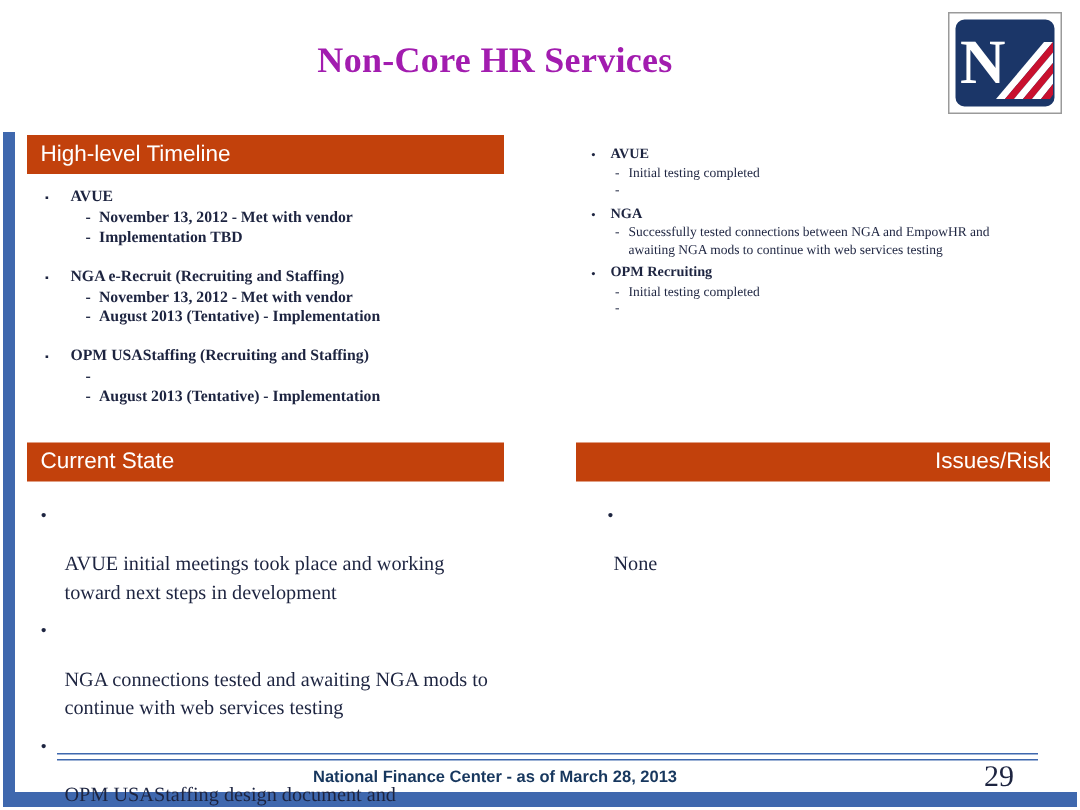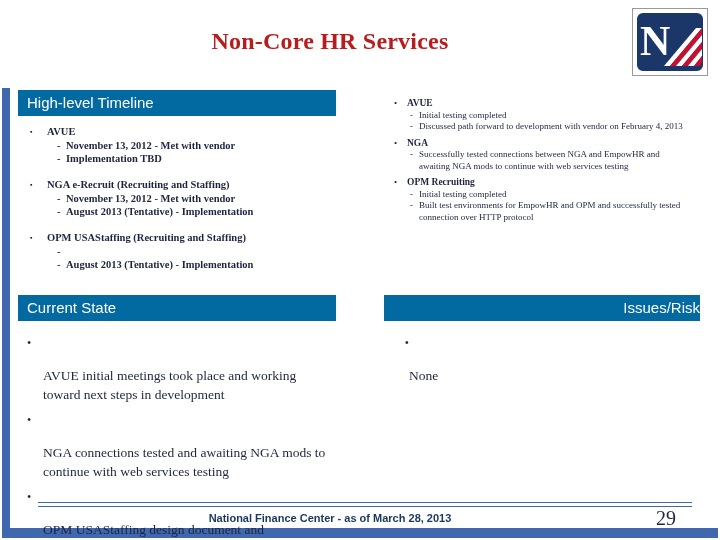--- a/index.html
+++ b/index.html
@@ -7,35 +7,35 @@
     position:relative;width:720px;height:540px;background:#ffffff;overflow:hidden;
     font-family:"Liberation Serif",serif;outline:1px solid #b5b5b5;margin:0 auto;
   }
   
   .frame-left{position:absolute;left:2px;top:88px;width:8px;height:450px;background:#3f68ae;}
   .frame-bottom{position:absolute;left:2px;top:528px;width:716px;height:10px;background:#3f68ae;}
 
   
   .title{
     position:absolute;left:0;right:60px;top:28px;text-align:center;
-    font-family:"Liberation Serif",serif;font-size:24px;font-weight:bold;color:#b91c1c;
+    font-family:"Liberation Serif",serif;font-size:24px;font-weight:bold;color:#a21caf;
     letter-spacing:.2px;
   }
 
   
   .logo{position:absolute;right:12px;top:8px;width:76px;height:68px;}
 
   
   .q{position:absolute;box-sizing:border-box;}
   #q-tl{left:18px;top:90px;width:318px;}
   #q-tr{left:384px;top:90px;width:316px;}
   #q-bl{left:18px;top:295px;width:318px;}
   #q-br{left:384px;top:295px;width:316px;text-align:right;}
   .hdr{
-    height:26px;background:#0369a1;color:#ffffff;
+    height:26px;background:#c2410c;color:#ffffff;
     font-family:"Liberation Sans",sans-serif;font-size:15px;line-height:26px;
     padding-left:9px;box-sizing:border-box;white-space:nowrap;overflow:hidden;
   }
 
   
   .t-content{padding:9px 4px 0 12px;color:#1d2440;font-weight:bold;font-size:10.5px;line-height:13px;}
   .t-item{margin-bottom:13px;}
   .row{display:flex;align-items:flex-start;}
   .blt-sq{flex:0 0 17px;font-size:7px;line-height:13px;padding-top:1px;}
   .lvl2{padding-left:27px;}
@@ -151,21 +151,20 @@
         <div class="row">
           <span class="blt-dot">•</span>
           <span class="a-title">AVUE</span>
         </div>
         <div class="row a-lvl2">
           <span class="blt-dash">-</span>
           <span class="a-sub">Initial testing completed</span>
         </div>
         <div class="row a-lvl2">
           <span class="blt-dash">-</span>
-          <span class="a-sub">Discussed path forward to development with vendor on February 4, 2013</span>
         </div>
       </div>
 
       <div class="a-item">
         <div class="row">
           <span class="blt-dot">•</span>
           <span class="a-title">NGA</span>
         </div>
         <div class="row a-lvl2">
           <span class="blt-dash">-</span>
@@ -177,21 +176,20 @@
         <div class="row">
           <span class="blt-dot">•</span>
           <span class="a-title">OPM Recruiting</span>
         </div>
         <div class="row a-lvl2">
           <span class="blt-dash">-</span>
           <span class="a-sub">Initial testing completed</span>
         </div>
         <div class="row a-lvl2">
           <span class="blt-dash">-</span>
-          <span class="a-sub">Built test environments for EmpowHR and OPM and successfully tested connection over HTTP protocol</span>
         </div>
       </div>
 
     </div>
   </div>
 
   <div class="q" id="q-bl">
     <div class="hdr">Current State</div>
     <div class="c-content">
       <div class="c-item">

